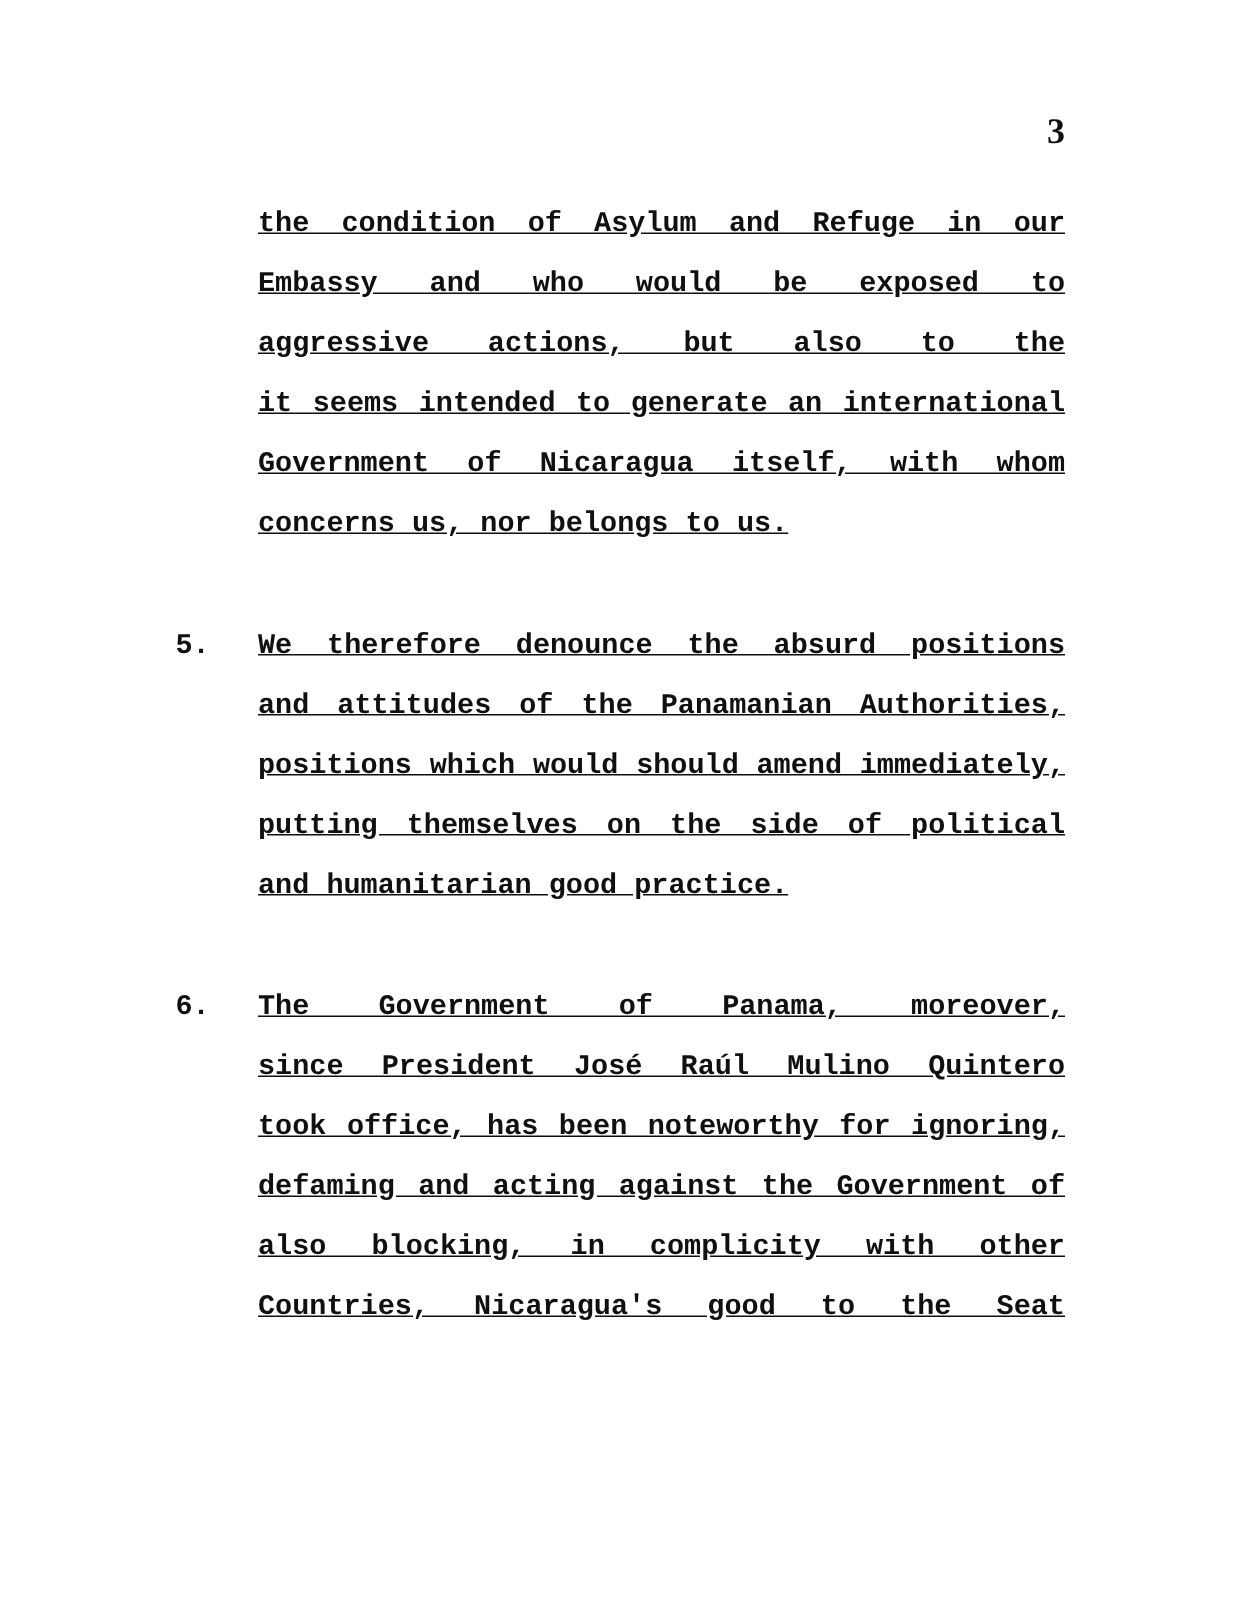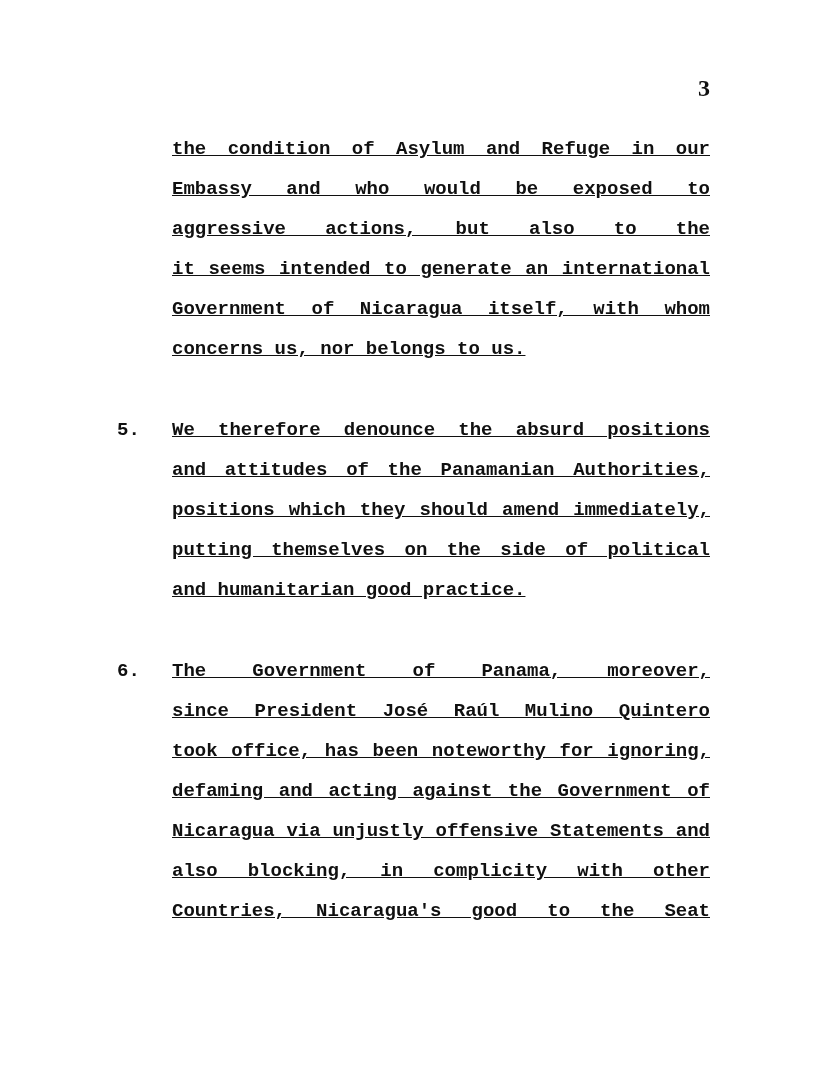--- a/index.html
+++ b/index.html
@@ -76,31 +76,30 @@
           <div class="line">it seems intended to generate an international</div>
           <div class="line">Government of Nicaragua itself, with whom</div>
           <div class="line no-just">concerns us, nor belongs to us.</div>
         </div>
       </div>
       <div class="paragraph">
         <div class="para-number">5.</div>
         <div class="para-lines">
           <div class="line">We therefore denounce the absurd positions</div>
           <div class="line">and attitudes of the Panamanian Authorities,</div>
-          <div class="line">positions which they should amend immediately,</div>
+          <div class="line">positions which would should amend immediately,</div>
           <div class="line">putting themselves on the side of political</div>
           <div class="line no-just">and humanitarian good practice.</div>
         </div>
       </div>
       <div class="paragraph">
         <div class="para-number">6.</div>
         <div class="para-lines">
           <div class="line">The Government of Panama, moreover,</div>
           <div class="line">since President José Raúl Mulino Quintero</div>
           <div class="line">took office, has been noteworthy for ignoring,</div>
           <div class="line">defaming and acting against the Government of</div>
-          <div class="line">Nicaragua via unjustly offensive Statements and</div>
           <div class="line">also blocking, in complicity with other</div>
           <div class="line">Countries, Nicaragua's good to the Seat</div>
         </div>
       </div>
     </div>
 </div>
 
 </body></html>

